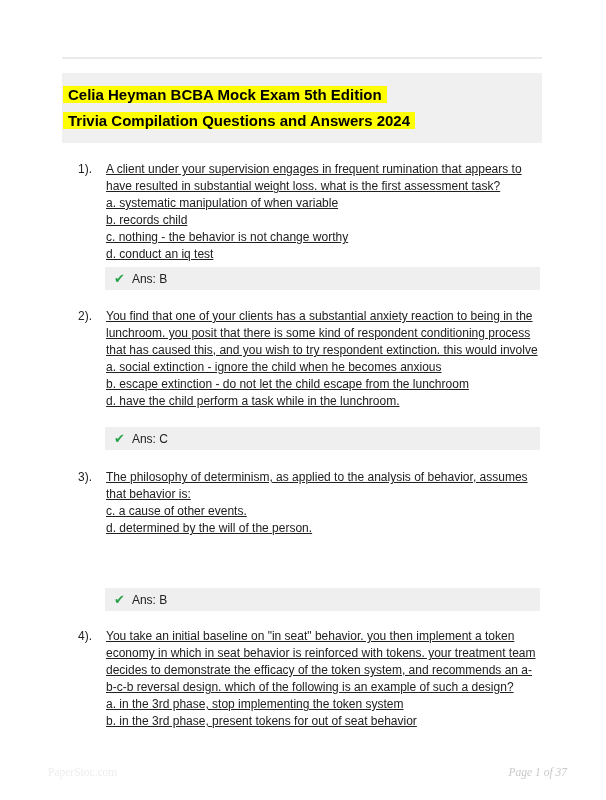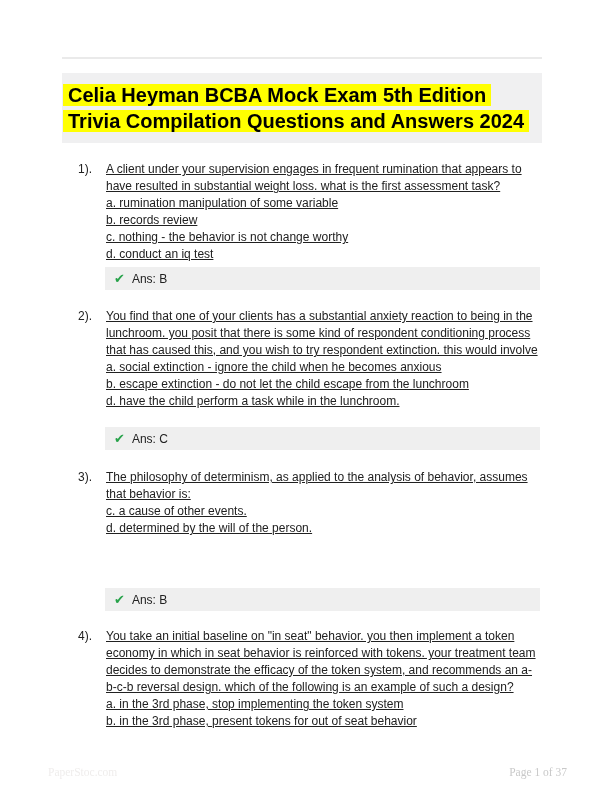--- a/index.html
+++ b/index.html
@@ -22,21 +22,21 @@
   }
   .title-block {
     position: absolute;
     left: 62px;
     top: 73px;
     width: 480px;
     box-sizing: border-box;
     background: #f0f0f1;
     padding: 9px 0 9px 1px;
   }
-  .title-line { line-height: 26px; font-size: 20px; font-weight: bold; color: #000; }
+  .title-line { line-height: 26px; font-size: 15px; font-weight: bold; color: #000; }
   .hl { background: #ffff00; padding: 0 5px; }
   .question {
     position: absolute;
     left: 78px;
     width: 462px;
     display: flex;
     font-size: 12px;
     line-height: 17px;
   }
   .q-num { width: 28px; flex: none; }
@@ -74,40 +74,41 @@
     color: #efedec;
     font-family: "Liberation Serif", "DejaVu Serif", serif;
   }
   .footer-page {
     position: absolute;
     right: 39px;
     top: 766px;
     font-size: 11.5px;
     color: #c9c9c9;
     font-family: "Liberation Serif", "DejaVu Serif", serif;
+    font-style: italic;
   }
 </style>
 </head>
 <body>
 
 <div class="page">
 
   <div class="divider"></div>
 
   <div class="title-block">
     <div class="title-line"><span class="hl">Celia Heyman BCBA Mock Exam 5th Edition</span></div>
     <div class="title-line"><span class="hl">Trivia Compilation Questions and Answers 2024</span></div>
   </div>
 
   <div class="question q1">
     <div class="q-num">1).</div>
     <div class="q-text">
       <div>A client under your supervision engages in frequent rumination that appears to have resulted in substantial weight loss. what is the first assessment task?</div>
-      <div>a. rumination manipulation of some variable</div>
-      <div>b. records review</div>
+      <div>a. systematic manipulation of when variable</div>
+      <div>b. records child</div>
       <div>c. nothing - the behavior is not change worthy</div>
       <div>d. conduct an iq test</div>
     </div>
   </div>
   <div class="ans-box a1">
     <span class="check">✔</span>
     <span>Ans: B</span>
   </div>
 
   <div class="question q2">

